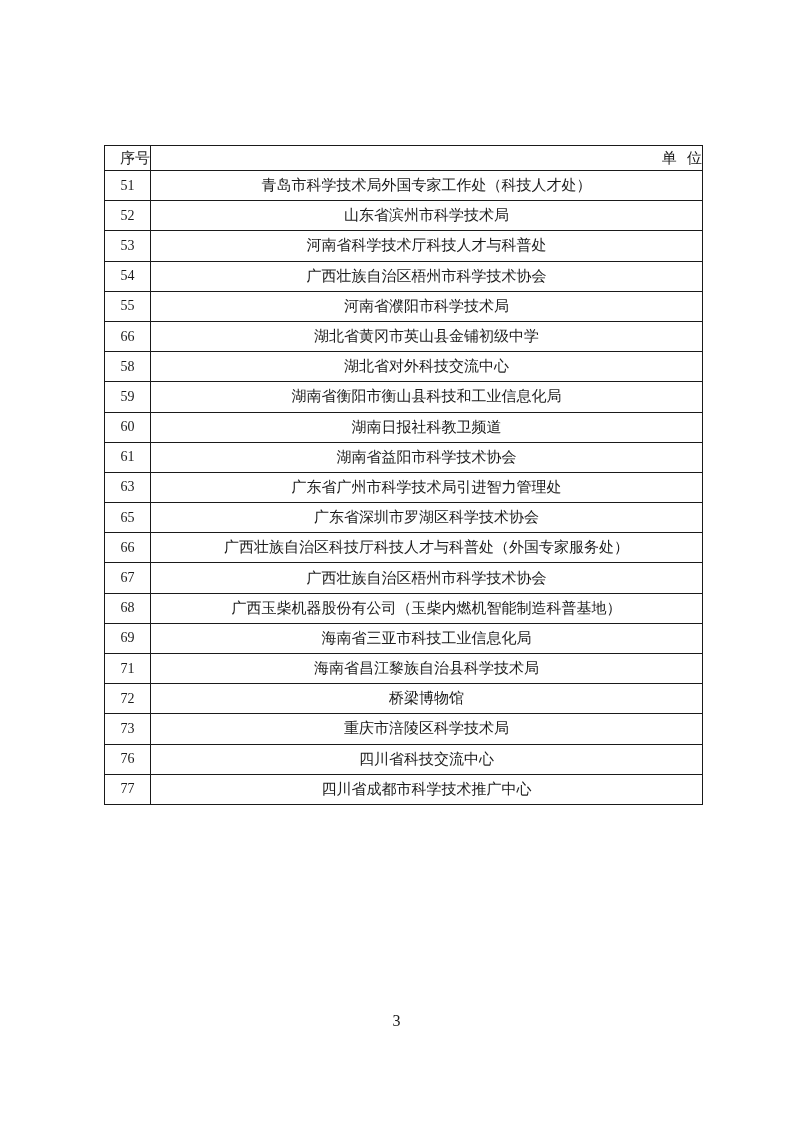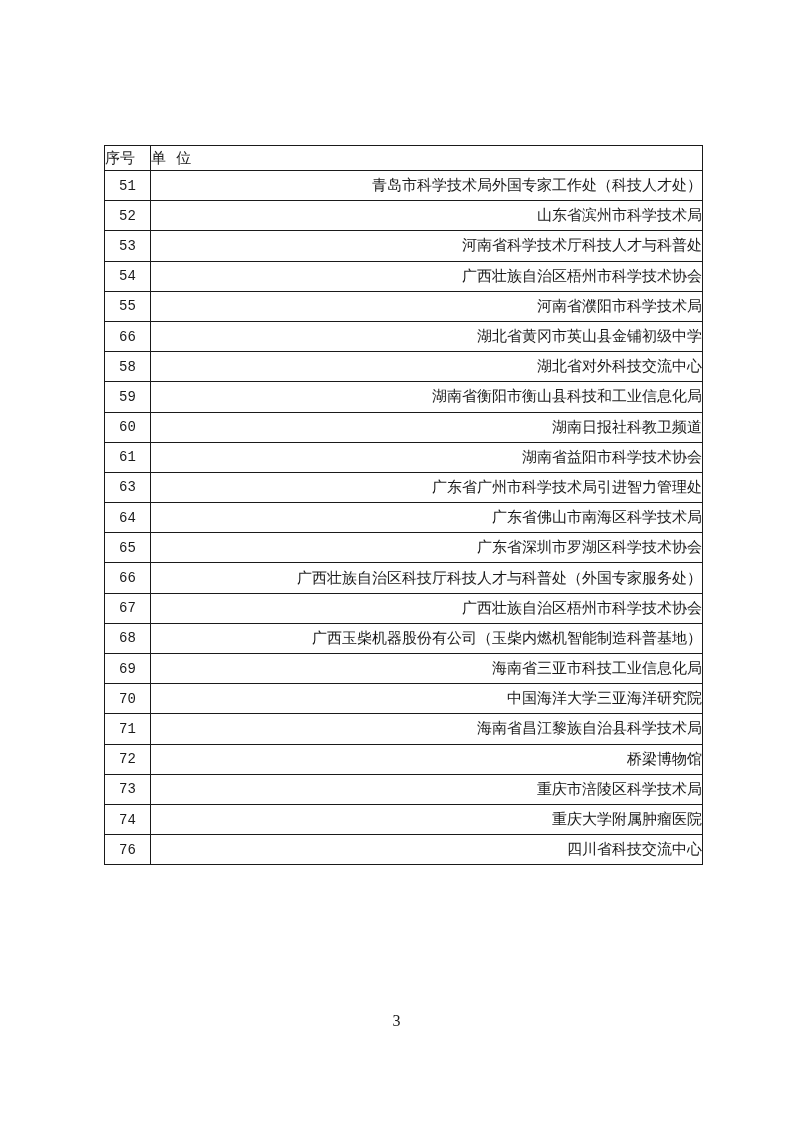--- a/index.html
+++ b/index.html
@@ -24,34 +24,34 @@
   .unit-table th, .unit-table td {
     border: 1px solid #1a1a1a;
     padding: 0;
     overflow: hidden;
     white-space: nowrap;
   }
   .unit-table thead th {
     height: 25px;
     font-weight: normal;
     font-size: 15px;
-    text-align: left;
+    text-align: right;
     vertical-align: middle;
     margin-left: 8px;
   }
   .unit-table thead th.hdr-unit { word-spacing: 6px; }
   .unit-table tbody tr { height: 30.2px; }
   .cell-index {
     text-align: center;
     vertical-align: middle;
-    font-family: Liberation Mono, monospace;
+    font-family: Liberation Serif, serif;
     font-size: 14px;
   }
   .cell-unit {
-    text-align: right;
+    text-align: center;
     vertical-align: middle;
     padding-left: 11px;
     font-size: 15px;
     margin-top: 18px;
   }
   .page-number {
     position: absolute;
     top: 1012px;
     left: 0;
     width: 793px;
@@ -114,63 +114,55 @@
       </tr>
       <tr>
         <td class="cell-index">61</td>
         <td class="cell-unit">湖南省益阳市科学技术协会</td>
       </tr>
       <tr>
         <td class="cell-index">63</td>
         <td class="cell-unit">广东省广州市科学技术局引进智力管理处</td>
       </tr>
       <tr>
-        <td class="cell-index">64</td>
-        <td class="cell-unit">广东省佛山市南海区科学技术局</td>
-      </tr>
-      <tr>
         <td class="cell-index">65</td>
         <td class="cell-unit">广东省深圳市罗湖区科学技术协会</td>
       </tr>
       <tr>
         <td class="cell-index">66</td>
         <td class="cell-unit">广西壮族自治区科技厅科技人才与科普处（外国专家服务处）</td>
       </tr>
       <tr>
         <td class="cell-index">67</td>
         <td class="cell-unit">广西壮族自治区梧州市科学技术协会</td>
       </tr>
       <tr>
         <td class="cell-index">68</td>
         <td class="cell-unit">广西玉柴机器股份有公司（玉柴内燃机智能制造科普基地）</td>
       </tr>
       <tr>
         <td class="cell-index">69</td>
         <td class="cell-unit">海南省三亚市科技工业信息化局</td>
       </tr>
       <tr>
-        <td class="cell-index">70</td>
-        <td class="cell-unit">中国海洋大学三亚海洋研究院</td>
-      </tr>
-      <tr>
         <td class="cell-index">71</td>
         <td class="cell-unit">海南省昌江黎族自治县科学技术局</td>
       </tr>
       <tr>
         <td class="cell-index">72</td>
         <td class="cell-unit">桥梁博物馆</td>
       </tr>
       <tr>
         <td class="cell-index">73</td>
         <td class="cell-unit">重庆市涪陵区科学技术局</td>
       </tr>
       <tr>
-        <td class="cell-index">74</td>
-        <td class="cell-unit">重庆大学附属肿瘤医院</td>
+        <td class="cell-index">76</td>
+        <td class="cell-unit">四川省科技交流中心</td>
       </tr>
       <tr>
-        <td class="cell-index">76</td>
-        <td class="cell-unit">四川省科技交流中心</td>
+        <td class="cell-index">77</td>
+        <td class="cell-unit">四川省成都市科学技术推广中心</td>
       </tr>
     </tbody>
 </table>
 
 <div class="page-number">3</div>
 
 </body></html>

